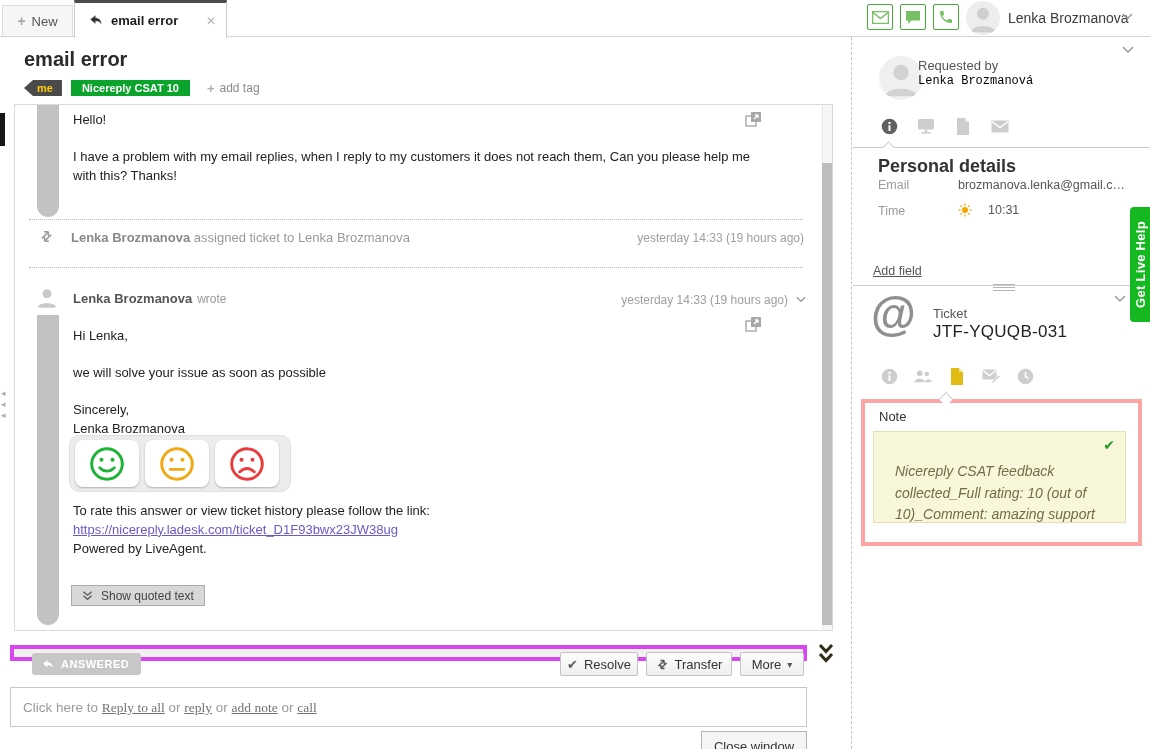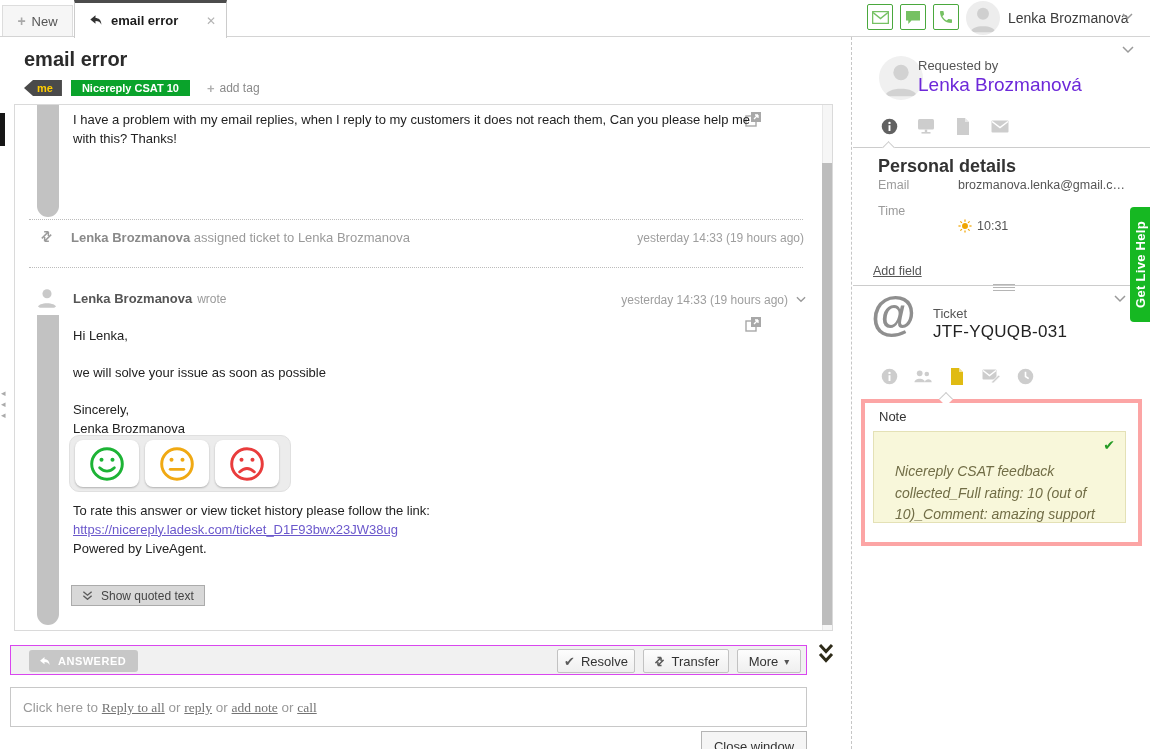--- a/index.html
+++ b/index.html
@@ -48,42 +48,42 @@
   .para { margin-bottom:18px; }
   .rating-q { font-weight:bold; }
   .smiley-panel { position:absolute; left:54px; top:330px; width:222px; height:57px; background:#ececec; border:1px solid #e0e0e0; border-radius:10px; display:flex; align-items:center; padding:0 5px; gap:6px; }
   .smiley-btn { width:64px; height:47px; background:#fff; border-radius:8px; box-shadow:0 1px 2px rgba(0,0,0,0.25); display:flex; align-items:center; justify-content:center; cursor:pointer; }
   .rate-block { position:absolute; left:58px; top:397px; font-size:13px; color:#222; line-height:1.45; }
   .rate-link { color:#6b58cc; text-decoration:underline; cursor:pointer; }
   .show-quoted { position:absolute; left:56px; top:480px; height:21px; background:#d8d8d8; border:1px solid #ababab; display:flex; align-items:center; gap:8px; padding:0 10px; font-size:12px; color:#444; cursor:pointer; }
   .show-quoted .chev { color:#5a5a5a; }
 
   
-  .action-bar { position:absolute; left:10px; top:645px; width:797px; height:30px; background:#f1f1f1; border:1px solid #d946ef; }
+  .action-bar { position:absolute; left:10px; top:645px; width:797px; height:16px; background:#f1f1f1; border:4px solid #d946ef; }
   .status-badge { position:absolute; left:18px; top:4px; height:22px; background:#c7c7c7; border-radius:3px; color:#fff; display:flex; align-items:center; gap:7px; padding:0 12px 0 9px; font-size:11px; font-weight:bold; letter-spacing:0.5px; }
   .btn { position:absolute; top:3px; height:24px; background:linear-gradient(#fdfdfd,#efefef); border:1px solid #c2c2c2; border-radius:2px; display:flex; align-items:center; justify-content:center; gap:6px; font-size:13px; color:#333; cursor:pointer; }
   .btn .check { color:#5c5c5c; font-size:13px; }
   .btn .caret { color:#555; font-size:10px; }
   .collapse-chev { position:absolute; left:818px; top:643px; color:#2e2b19; cursor:pointer; }
 
   
   .reply-box { position:absolute; left:10px; top:687px; width:797px; height:40px; border:1px solid #c8c8c8; background:#fff; font-size:13.5px; color:#9a9a9a; padding:12px 0 0 12px; cursor:text; }
   .reply-box a { color:#737373; text-decoration:underline; cursor:pointer;font-family:Liberation Serif, serif; }
   .close-window { position:absolute; left:701px; top:731px; width:106px; height:30px; background:#f5f5f5; border:1px solid #b5b5b5; font-size:13px; color:#333; text-align:center; padding-top:7px; cursor:pointer; }
 
   
   .black-strip { position:absolute; left:0; top:113px; width:5px; height:33px; background:#161616; }
   .collapse-handle { position:absolute; left:1px; top:388px; color:#ababab; font-size:9px; line-height:11px; cursor:pointer; }
 
   
   .sidebar { position:absolute; left:851px; top:37px; width:299px; height:712px; border-left:1px dashed #c6c6c6; background:#fff; }
   .sb-chevron { position:absolute; right:16px; top:9px; color:#9a9a9a; cursor:pointer; }
   .sb-avatar { position:absolute; left:27px; top:19px; width:44px; height:44px; border-radius:50%; background:#f0f0f0; overflow:hidden; color:#d2d2d2; }
   .sb-reqlabel { position:absolute; left:66px; top:21px; font-size:13px; color:#555; }
-  .sb-reqname { position:absolute; left:66px; top:37px; font-size:19px; color:#6d28d9; }
+  .sb-reqname { position:absolute; left:66px; top:37px; font-size:12px; color:#000000;font-family:Liberation Mono, monospace; }
   .icon-tabs { position:absolute; display:flex; gap:19px; }
   .icon-tab { width:18px; height:18px; color:#cdcdcd; display:flex; align-items:center; justify-content:center; cursor:pointer; }
   .icon-tab.active-dark { color:#616161; }
   .icon-tab.active-yellow { color:#e0bb13; }
   .sb-divider { position:absolute; left:1px; width:298px; border-top:1px solid #ccc; }
   .notch { position:absolute; width:9px; height:9px; background:#fff; border-left:1px solid #ccc; border-top:1px solid #ccc; transform:rotate(45deg); top:-5px; }
   .grip { position:absolute; left:140px; top:-4px; width:22px; cursor:row-resize; }
   .grip div { border-top:1px solid #b5b5b5; margin-top:2px; }
   .sb-heading { position:absolute; left:26px; font-size:18px; font-weight:bold; color:#333; }
   .sb-label { position:absolute; left:26px; font-size:12.5px; color:#9b9b9b; }
@@ -179,20 +179,21 @@
 
     <div class="msg-bar" style="top:0; height:112px;"></div>
     <div class="popup-icon" style="right:70px; top:6px;">
       <svg width="17" height="17" viewBox="0 0 17 17">
           <rect x="1" y="5" width="10" height="10" fill="none" stroke="currentColor" stroke-width="1.4"></rect>
           <rect x="6" y="1" width="10" height="10" fill="currentColor"></rect>
           <path d="M9 8 L13 4 M13 4 h-3 M13 4 v3" stroke="#fff" stroke-width="1.3" fill="none"></path>
         </svg>
     </div>
     <div class="msg-text" style="top:6px; width:700px;">
+      <div class="para">Hello!</div>
       <div>I have a problem with my email replies, when I reply to my customers it does not reach them, Can you please help me with this? Thanks!</div>
     </div>
 
     <div class="dotted-div" style="top:114px;"></div>
 
     <div class="sys-row" style="top:116px;">
       <span class="sys-icon">
         <svg width="15" height="15" viewBox="0 0 16 16">
             <path d="M3 10 L10 3 M10 3 h-4.5 M10 3 v4.5" fill="none" stroke="currentColor" stroke-width="1.6"></path>
             <path d="M13 6 L6 13 M6 13 h4.5 M6 13 v-4.5" fill="none" stroke="currentColor" stroke-width="1.6"></path>
@@ -377,21 +378,21 @@
       </span>
     </div>
     <div class="sb-divider" style="top:110px;">
         <div class="notch" style="left:31px;"></div>
       </div>
 
     <div class="sb-heading" style="top:119px;">Personal details</div>
     <div class="sb-label" style="top:141px;">Email</div>
     <div class="sb-value" style="top:141px;">brozmanova.lenka@gmail.c…</div>
     <div class="sb-label" style="top:167px;">Time</div>
-    <div class="sb-value" style="top:182px; display:flex; align-items:center; gap:5px;">
+    <div class="sb-value" style="top:166px; display:flex; align-items:center; gap:16px;">
       <span>
         <svg width="14" height="14" viewBox="0 0 16 16">
             <circle cx="8" cy="8" r="3.4" fill="#f0a500"></circle>
             <g stroke="#f0a500" stroke-width="1.4">
               <path d="M8 0.5 V3"></path>
               <path d="M8 13 V15.5"></path>
               <path d="M0.5 8 H3"></path>
               <path d="M13 8 H15.5"></path>
               <path d="M2.7 2.7 L4.5 4.5"></path>
               <path d="M11.5 11.5 L13.3 13.3"></path>

